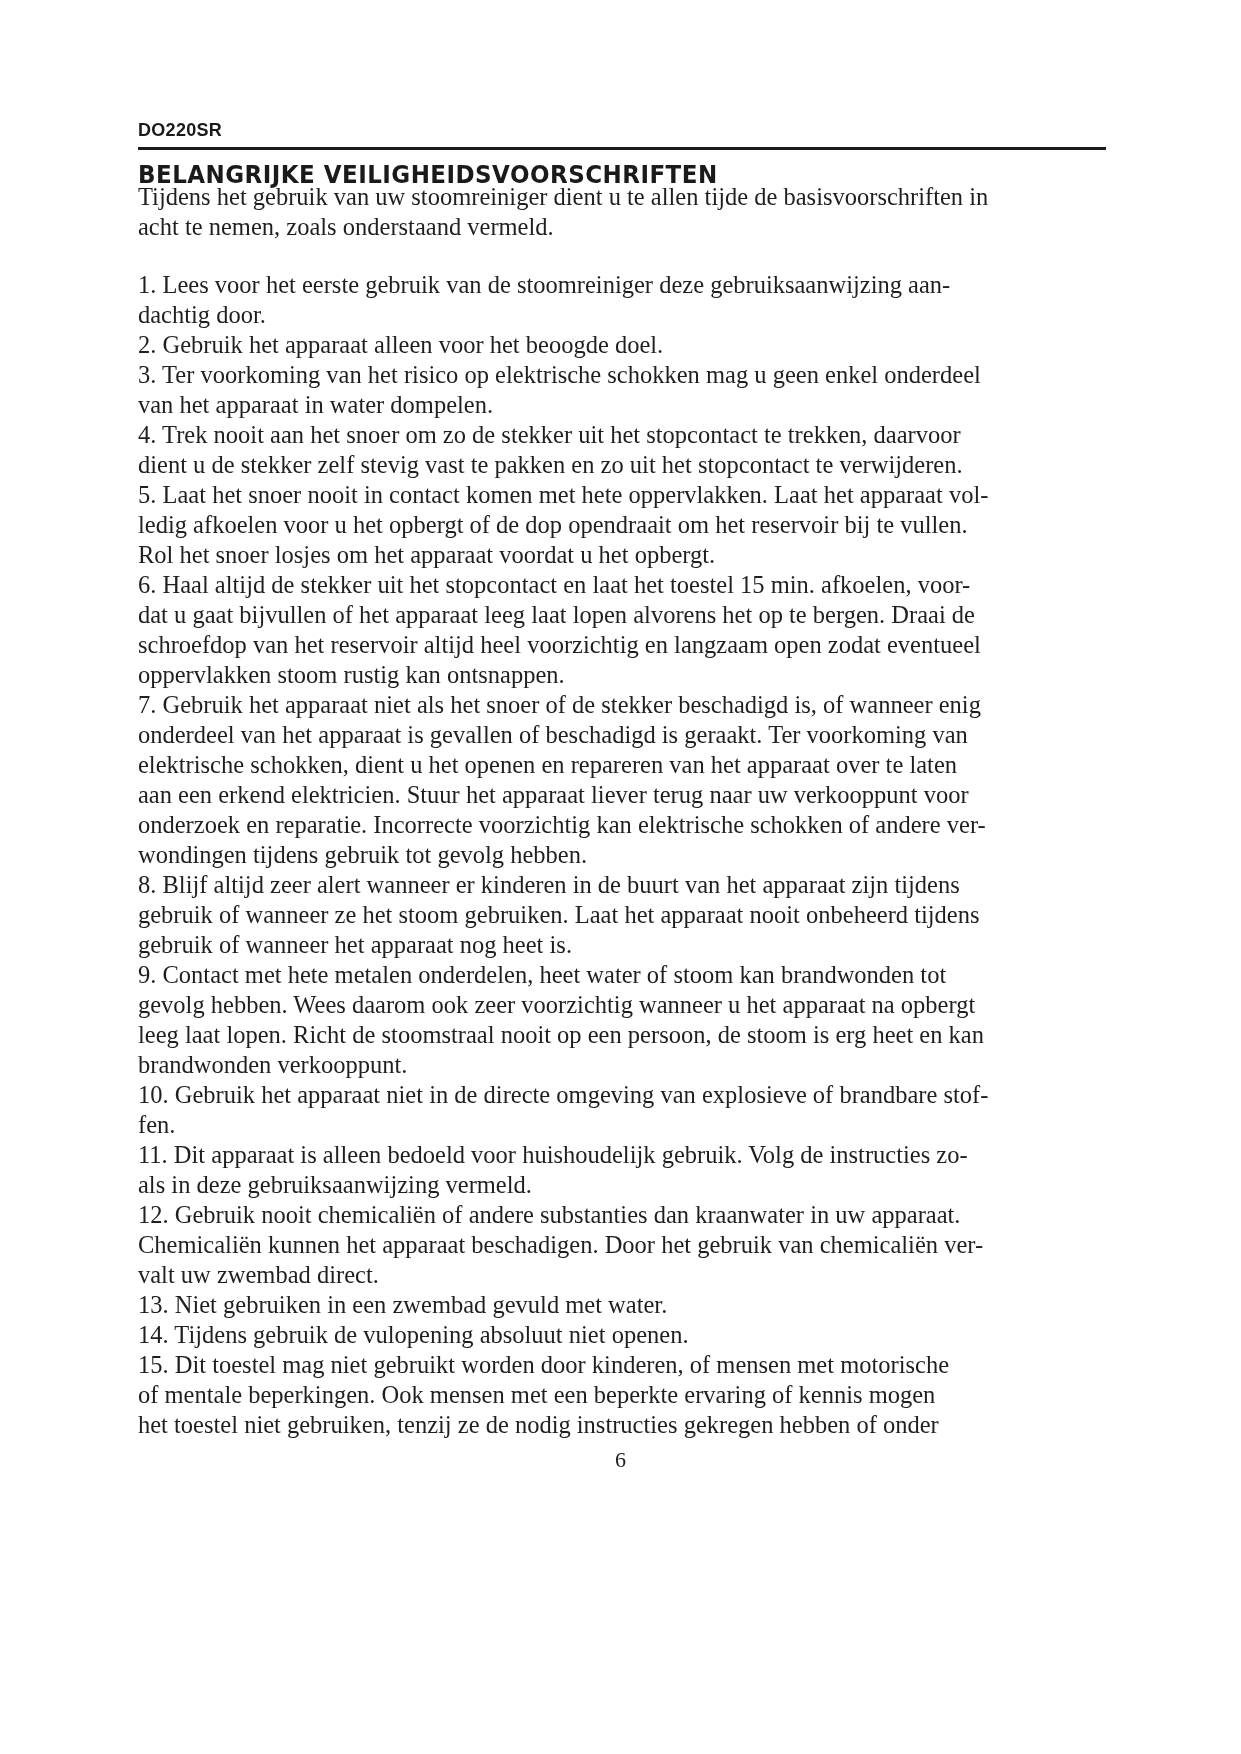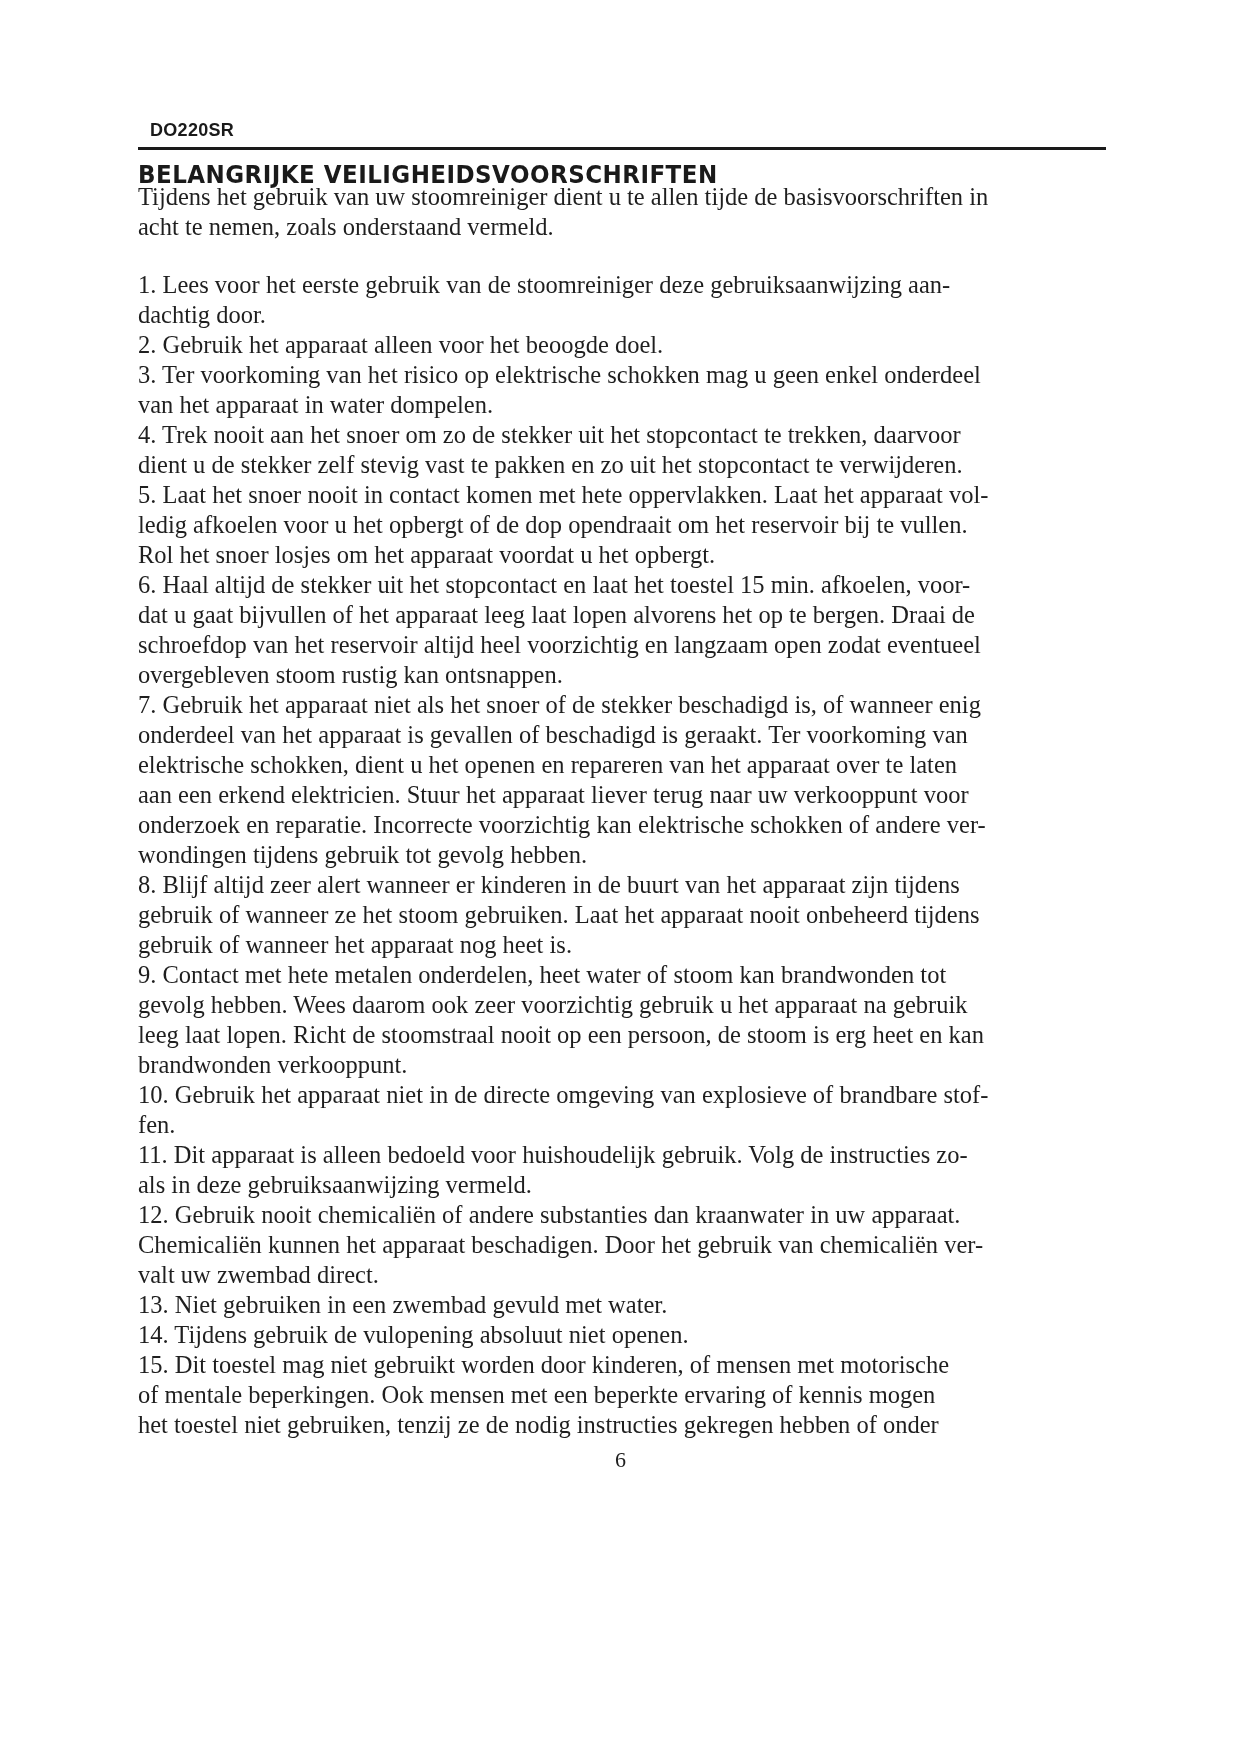--- a/index.html
+++ b/index.html
@@ -1,18 +1,18 @@
 <!DOCTYPE html>
 <html><head>
 <meta charset="utf-8">
 <style>
   html, body { margin: 0; padding: 0; background: #ffffff; }
   body { width: 1241px; height: 1754px; position: relative; overflow: hidden; }
   .page { position: absolute; left: 0; top: 0; width: 1241px; height: 1754px; background: #ffffff; }
-  .model { position: absolute; left: 138px; top: 120px; font-family: "Liberation Sans", sans-serif; font-weight: bold; font-size: 18px; color: #1a1a1a; letter-spacing: 0.3px; margin-left: 12px; }
+  .model { position: absolute; left: 138px; top: 120px; font-family: "Liberation Sans", sans-serif; font-weight: bold; font-size: 18px; color: #1a1a1a; letter-spacing: 0.3px; }
   .rule { position: absolute; left: 138px; top: 147px; width: 968px; height: 3px; background: #1a1a1a; }
   .title { position: absolute; left: 138px; top: 160px; font-family: "DejaVu Sans", sans-serif; font-weight: bold; font-size: 25px; color: #1a1a1a; letter-spacing: 0.5px; transform: scaleX(0.92); transform-origin: left top; white-space: nowrap; }
   .body { position: absolute; left: 138px; top: 192px; width: 980px; font-family: "Liberation Serif", serif; font-size: 24.5px; color: #1f1f1f; }
   .line { position: absolute; left: 0; white-space: nowrap; line-height: 33px; height: 33px; }
   .pagenum { position: absolute; left: 0; width: 1241px; top: 1447px; text-align: center; font-family: "Liberation Serif", serif; font-size: 22px; color: #1f1f1f; }
 </style>
 </head>
 <body>
 
 <div class="page">
@@ -30,32 +30,32 @@
     <div class="line" style="top:166px">3. Ter voorkoming van het risico op elektrische schokken mag u geen enkel onderdeel</div>
     <div class="line" style="top:196px">van het apparaat in water dompelen.</div>
     <div class="line" style="top:226px">4. Trek nooit aan het snoer om zo de stekker uit het stopcontact te trekken, daarvoor</div>
     <div class="line" style="top:256px">dient u de stekker zelf stevig vast te pakken en zo uit het stopcontact te verwijderen.</div>
     <div class="line" style="top:286px">5. Laat het snoer nooit in contact komen met hete oppervlakken. Laat het apparaat vol-</div>
     <div class="line" style="top:316px">ledig afkoelen voor u het opbergt of de dop opendraait om het reservoir bij te vullen.</div>
     <div class="line" style="top:346px">Rol het snoer losjes om het apparaat voordat u het opbergt.</div>
     <div class="line" style="top:376px">6. Haal altijd de stekker uit het stopcontact en laat het toestel 15 min. afkoelen, voor-</div>
     <div class="line" style="top:406px">dat u gaat bijvullen of het apparaat leeg laat lopen alvorens het op te bergen. Draai de</div>
     <div class="line" style="top:436px">schroefdop van het reservoir altijd heel voorzichtig en langzaam open zodat eventueel</div>
-    <div class="line" style="top:466px">overgebleven stoom rustig kan ontsnappen.</div>
+    <div class="line" style="top:466px">oppervlakken stoom rustig kan ontsnappen.</div>
     <div class="line" style="top:496px">7. Gebruik het apparaat niet als het snoer of de stekker beschadigd is, of wanneer enig</div>
     <div class="line" style="top:526px">onderdeel van het apparaat is gevallen of beschadigd is geraakt. Ter voorkoming van</div>
     <div class="line" style="top:556px">elektrische schokken, dient u het openen en repareren van het apparaat over te laten</div>
     <div class="line" style="top:586px">aan een erkend elektricien. Stuur het apparaat liever terug naar uw verkooppunt voor</div>
     <div class="line" style="top:616px">onderzoek en reparatie. Incorrecte voorzichtig kan elektrische schokken of andere ver-</div>
     <div class="line" style="top:646px">wondingen tijdens gebruik tot gevolg hebben.</div>
     <div class="line" style="top:676px">8. Blijf altijd zeer alert wanneer er kinderen in de buurt van het apparaat zijn tijdens</div>
     <div class="line" style="top:706px">gebruik of wanneer ze het stoom gebruiken. Laat het apparaat nooit onbeheerd tijdens</div>
     <div class="line" style="top:736px">gebruik of wanneer het apparaat nog heet is.</div>
     <div class="line" style="top:766px">9. Contact met hete metalen onderdelen, heet water of stoom kan brandwonden tot</div>
-    <div class="line" style="top:796px">gevolg hebben. Wees daarom ook zeer voorzichtig gebruik u het apparaat na gebruik</div>
+    <div class="line" style="top:796px">gevolg hebben. Wees daarom ook zeer voorzichtig wanneer u het apparaat na opbergt</div>
     <div class="line" style="top:826px">leeg laat lopen. Richt de stoomstraal nooit op een persoon, de stoom is erg heet en kan</div>
     <div class="line" style="top:856px">brandwonden verkooppunt.</div>
     <div class="line" style="top:886px">10. Gebruik het apparaat niet in de directe omgeving van explosieve of brandbare stof-</div>
     <div class="line" style="top:916px">fen.</div>
     <div class="line" style="top:946px">11. Dit apparaat is alleen bedoeld voor huishoudelijk gebruik. Volg de instructies zo-</div>
     <div class="line" style="top:976px">als in deze gebruiksaanwijzing vermeld.</div>
     <div class="line" style="top:1006px">12. Gebruik nooit chemicaliën of andere substanties dan kraanwater in uw apparaat.</div>
     <div class="line" style="top:1036px">Chemicaliën kunnen het apparaat beschadigen. Door het gebruik van chemicaliën ver-</div>
     <div class="line" style="top:1066px">valt uw zwembad direct.</div>
     <div class="line" style="top:1096px">13. Niet gebruiken in een zwembad gevuld met water.</div>

